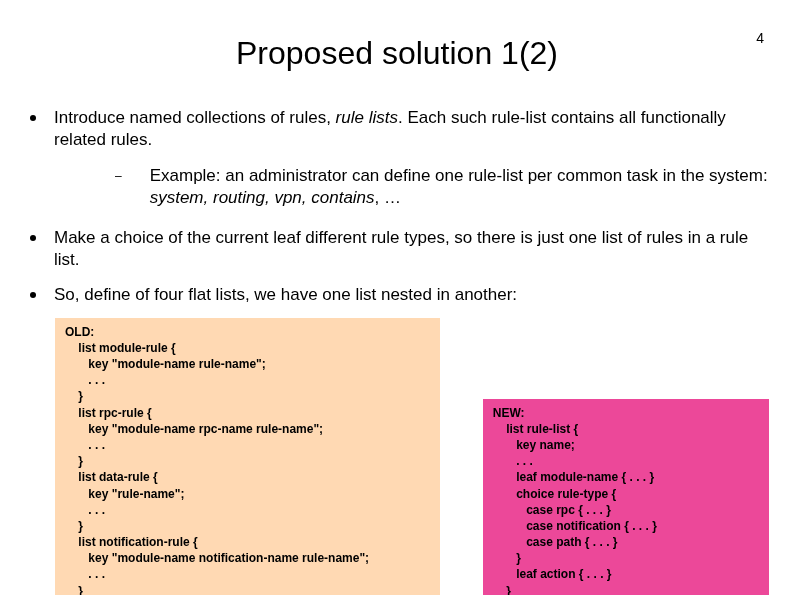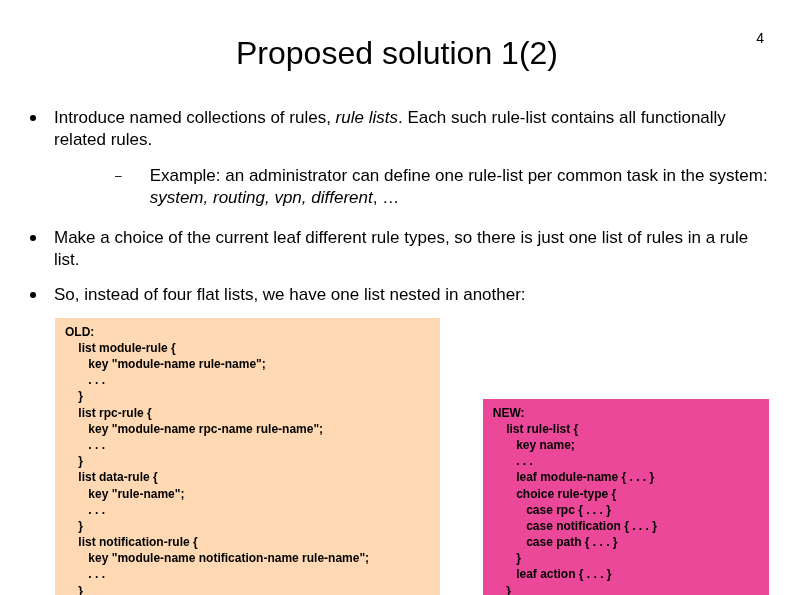--- a/index.html
+++ b/index.html
@@ -97,32 +97,32 @@
   <div class="bullet-item">
     <div class="bullet"></div>
     <div class="bullet-text">
       <span>Introduce named collections of rules, </span><span class="italic">rule lists</span><span>.  Each such rule-list contains all functionally related rules.</span>
     </div>
   </div>
 
   <div class="sub-item">
     <div class="sub-dash">–</div>
     <div class="sub-text">
-      <span>Example: an administrator can define one rule-list per common task in the system: </span><span class="italic">system, routing, vpn, different</span><span>, …</span>
+      <span>Example: an administrator can define one rule-list per common task in the system: </span><span class="italic">system, routing, vpn, contains</span><span>, …</span>
     </div>
   </div>
 
   <div class="bullet-item">
     <div class="bullet"></div>
     <div class="bullet-text">Make a choice of the current leaf different rule types, so there is just one list of rules in a rule list.</div>
   </div>
 
   <div class="bullet-item">
     <div class="bullet"></div>
-    <div class="bullet-text">So, instead of four flat lists, we have one list nested in another:</div>
+    <div class="bullet-text">So, define of four flat lists, we have one list nested in another:</div>
   </div>
 
   <div class="code-row">
     <div class="code-box code-old">OLD:
     list module-rule {
        key "module-name rule-name";
        . . .
     }
     list rpc-rule {
        key "module-name rpc-name rule-name";

